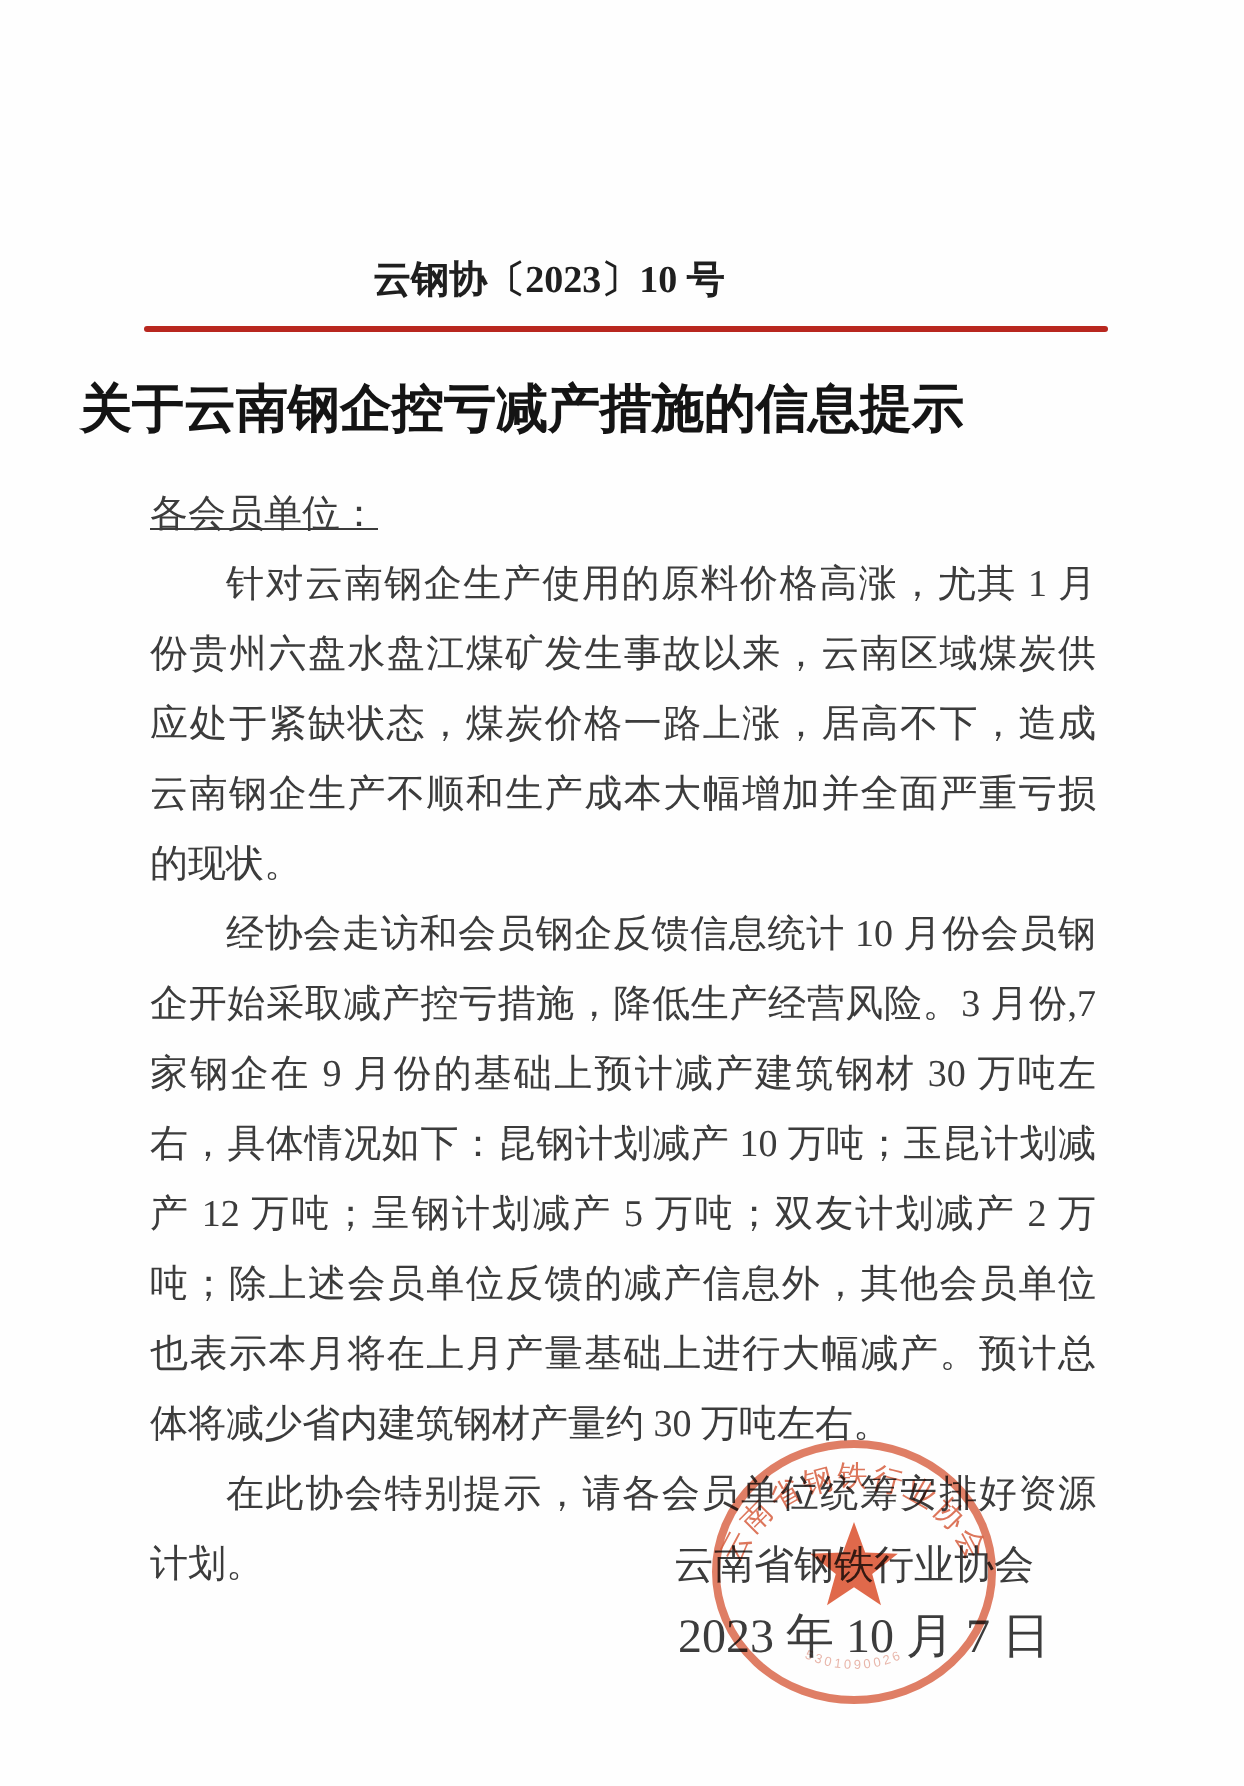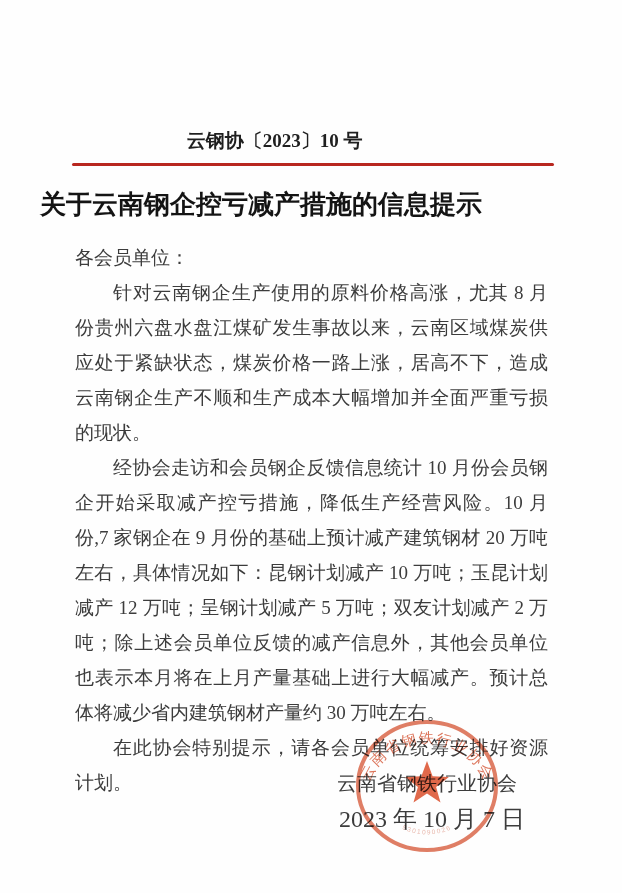--- a/index.html
+++ b/index.html
@@ -44,21 +44,21 @@
     white-space:nowrap;
   }
   .body-text{
     position:absolute;top:240px;left:75px;
     width:473px;
     font-size:19px;line-height:35px;
     color:#3c3c3c;
     text-align:justify;
   }
   .body-text p{margin:0;text-indent:2em;}
-  .body-text .salutation{text-indent:0;}
+  .body-text .salutation{text-indent:0;text-decoration:underline;}
   .signature{
     position:absolute;top:770px;left:302px;width:250px;
     text-align:center;
     font-size:20px;line-height:26px;
     color:#3c3c3c;
     white-space:nowrap;
   }
   .date-line{
     position:absolute;top:806px;left:306px;width:252px;
     text-align:center;
@@ -80,22 +80,22 @@
 
 
   <div class="doc-number">云钢协〔2023〕10 号</div>
 
   <div class="red-rule"></div>
 
   <div class="doc-title">关于云南钢企控亏减产措施的信息提示</div>
 
   <div class="body-text">
     <p class="salutation">各会员单位：</p>
-    <p>针对云南钢企生产使用的原料价格高涨，尤其 8 月份贵州六盘水盘江煤矿发生事故以来，云南区域煤炭供应处于紧缺状态，煤炭价格一路上涨，居高不下，造成云南钢企生产不顺和生产成本大幅增加并全面严重亏损的现状。</p>
-    <p>经协会走访和会员钢企反馈信息统计 10 月份会员钢企开始采取减产控亏措施，降低生产经营风险。10 月份,7 家钢企在 9 月份的基础上预计减产建筑钢材 20 万吨左右，具体情况如下：昆钢计划减产 10 万吨；玉昆计划减产 12 万吨；呈钢计划减产 5 万吨；双友计划减产 2 万吨；除上述会员单位反馈的减产信息外，其他会员单位也表示本月将在上月产量基础上进行大幅减产。预计总体将减少省内建筑钢材产量约 30 万吨左右。</p>
+    <p>针对云南钢企生产使用的原料价格高涨，尤其 1 月份贵州六盘水盘江煤矿发生事故以来，云南区域煤炭供应处于紧缺状态，煤炭价格一路上涨，居高不下，造成云南钢企生产不顺和生产成本大幅增加并全面严重亏损的现状。</p>
+    <p>经协会走访和会员钢企反馈信息统计 10 月份会员钢企开始采取减产控亏措施，降低生产经营风险。3 月份,7 家钢企在 9 月份的基础上预计减产建筑钢材 30 万吨左右，具体情况如下：昆钢计划减产 10 万吨；玉昆计划减产 12 万吨；呈钢计划减产 5 万吨；双友计划减产 2 万吨；除上述会员单位反馈的减产信息外，其他会员单位也表示本月将在上月产量基础上进行大幅减产。预计总体将减少省内建筑钢材产量约 30 万吨左右。</p>
     <p>在此协会特别提示，请各会员单位统筹安排好资源计划。</p>
   </div>
 
   <div class="signature">云南省钢铁行业协会</div>
 
   <div class="date-line">2023 年 10 月 7 日</div>
 
   <svg class="seal" viewBox="0 0 150 140">
     <defs>
       <path id="sealTopArc" d="M 14,84 A 61,57 0 1 1 136,84" fill="none"></path>

